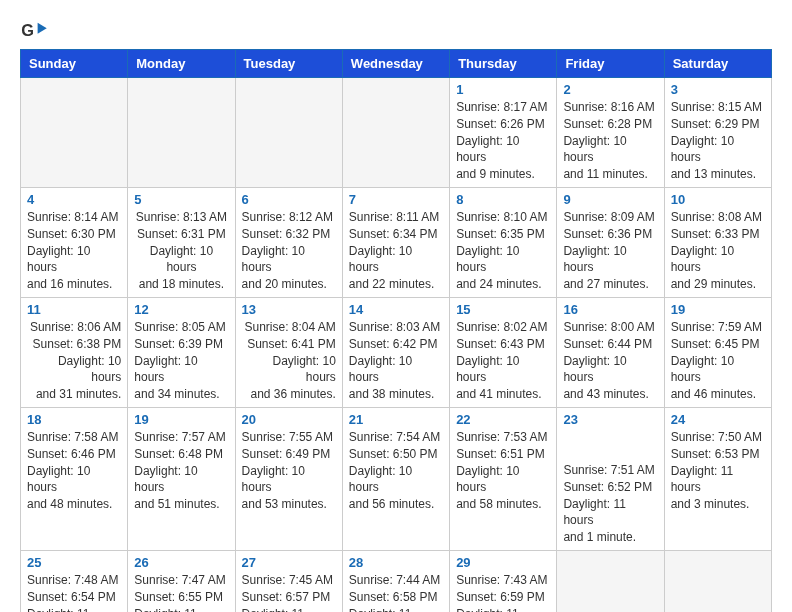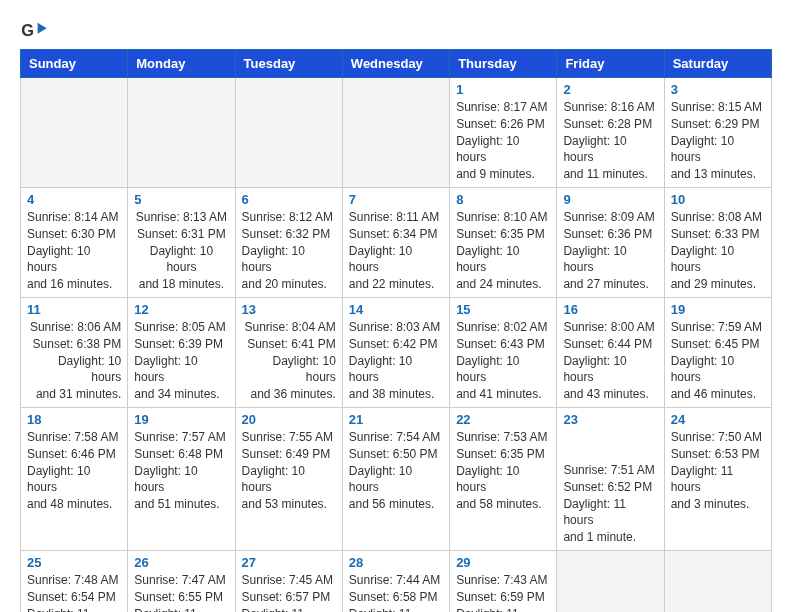--- a/index.html
+++ b/index.html
@@ -269,21 +269,21 @@
         <td>
           <span class="day-number">21</span>
           <div class="day-detail" style="white-space: pre-line;">Sunrise: 7:54 AM
 Sunset: 6:50 PM
 Daylight: 10 hours
 and 56 minutes.</div>
         </td>
         <td>
           <span class="day-number">22</span>
           <div class="day-detail" style="white-space: pre-line;">Sunrise: 7:53 AM
-Sunset: 6:35 PM
+Sunset: 6:51 PM
 Daylight: 10 hours
 and 58 minutes.</div>
         </td>
         <td>
           <span class="day-number">23</span>
           <div class="day-detail" style="white-space: pre-line; margin-top: 35px;">Sunrise: 7:51 AM
 Sunset: 6:52 PM
 Daylight: 11 hours
 and 1 minute.</div>
         </td>

